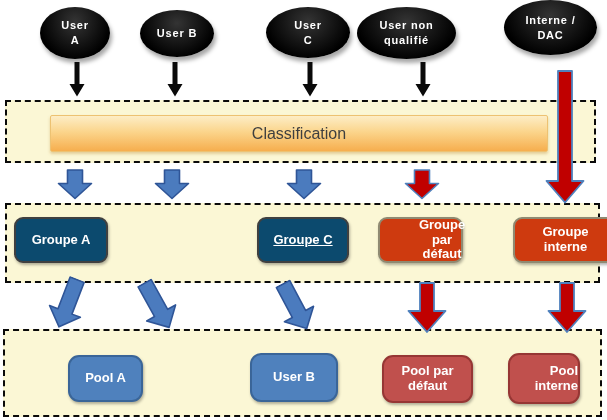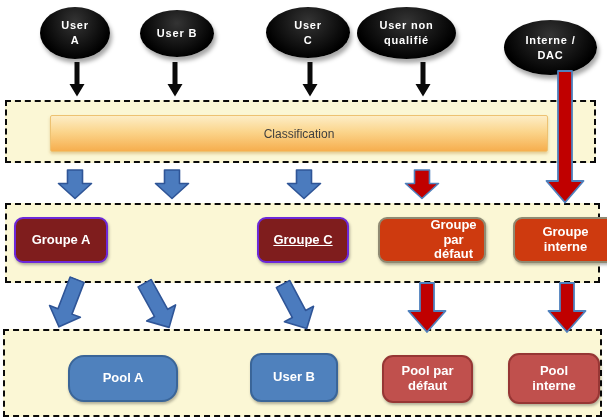--- a/index.html
+++ b/index.html
@@ -14,59 +14,59 @@
   }
   #band-classification{left:5px;top:100px;width:591px;height:63px;}
   #band-groups{left:5px;top:203px;width:595px;height:80px;}
   #band-pools{left:3px;top:329px;width:599px;height:88px;}
   
   .class-bar{
     position:absolute;left:50px;top:115px;width:498px;height:37px;z-index:2;
     box-sizing:border-box;border:1px solid #EDC272;border-radius:2px;
     background:linear-gradient(#FDEDC6,#FBD58C 45%,#F6AE4E);
     display:flex;align-items:center;justify-content:center;
-    color:#3F3F3F;font-size:12px;
+    color:#3F3F3F;font-size:16px;
     box-shadow:0 2px 3px rgba(180,130,40,.35);
   }
   
   .ellipse{
     position:absolute;z-index:4;border-radius:50%;
     background:radial-gradient(ellipse at 50% 28%,#343434,#000 72%);
     color:#fff;font-weight:bold;font-size:11px;letter-spacing:.8px;
     display:flex;flex-direction:column;align-items:center;justify-content:center;
     text-align:center;line-height:1.35;
     box-shadow:2px 4px 4px rgba(0,0,0,.35);
   }
   #user-a{left:40px;top:7px;width:70px;height:52px;}
   #user-b{left:140px;top:10px;width:74px;height:47px;}
   #user-c{left:266px;top:7px;width:84px;height:51px;}
   #user-nq{left:357px;top:7px;width:99px;height:52px;}
-  #user-interne{left:504px;top:20px;width:93px;height:55px;text-align:center;}
+  #user-interne{left:504px;top:0;width:93px;height:55px;text-align:center;}
   
   .nodebox{
     position:absolute;z-index:2;box-sizing:border-box;
     display:flex;flex-direction:column;align-items:center;justify-content:center;
     color:#fff;font-weight:bold;font-size:13px;line-height:1.15;text-align:center;
     box-shadow:1px 2px 3px rgba(0,0,0,.3);
   }
   .group{top:217px;height:46px;border-radius:9px;}
-  .teal{background:#7f1d1d;border:2px solid #6d28d9;}
+  .teal{background:#0c4a6e;border:2px solid #404040;}
   .redgrp{background:#CE3A0F;border:2px solid #8F8A72;}
   #groupe-a{left:14px;width:94px;}
   #groupe-b{left:130px;width:92px;}
   #groupe-c{left:257px;width:92px;text-decoration:underline;}
-  #groupe-defaut{left:378px;width:108px;padding-left:43px;}
+  #groupe-defaut{left:378px;width:85px;padding-left:43px;}
   #groupe-interne{left:513px;width:105px;}
   .pool{border-radius:11px;}
   .bluepool{background:#4F81BD;border:2px solid #3A6598;}
   .redpool{background:#C0504D;border:2px solid #963634;}
-  #pool-a{left:68px;top:355px;width:110px;height:47px;border-radius:16px;}
+  #pool-a{left:68px;top:355px;width:75px;height:47px;}
   #pool-b{left:250px;top:353px;width:88px;height:49px;}
   #pool-defaut{left:382px;top:355px;width:91px;height:48px;align-items:center;}
-  #pool-interne{left:508px;top:353px;width:92px;height:51px;}
+  #pool-interne{left:508px;top:353px;width:72px;height:51px;align-items:flex-end;}
   
   .arrow{position:absolute;z-index:5;}
   .rot{transform-origin:50% 50%;}
 </style>
 </head>
 <body>
 
 <div id="canvas">
 
   <div class="ellipse" id="user-a">

